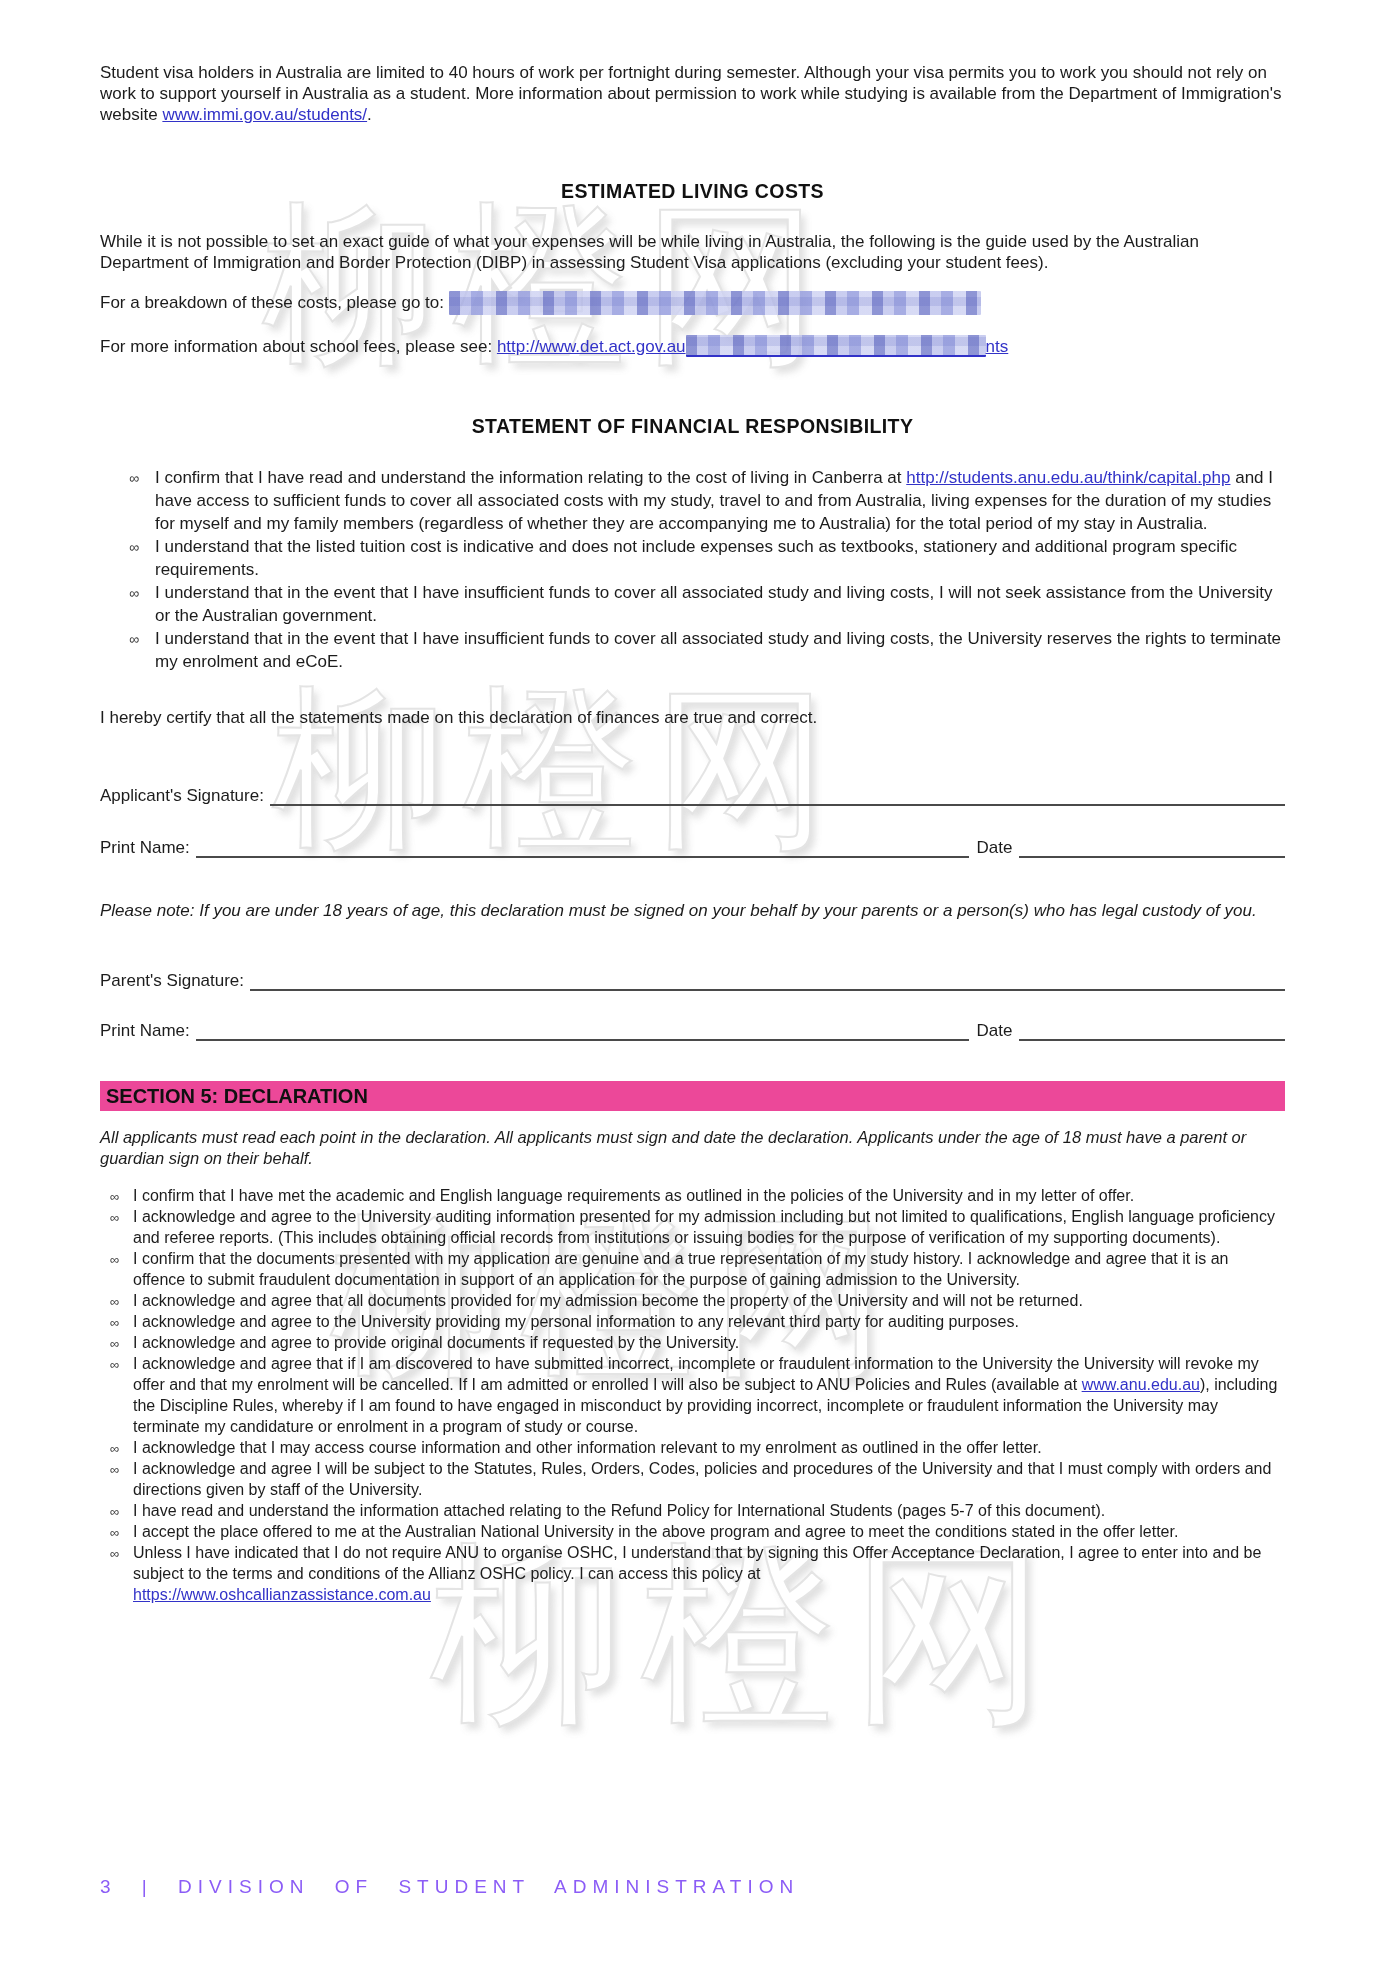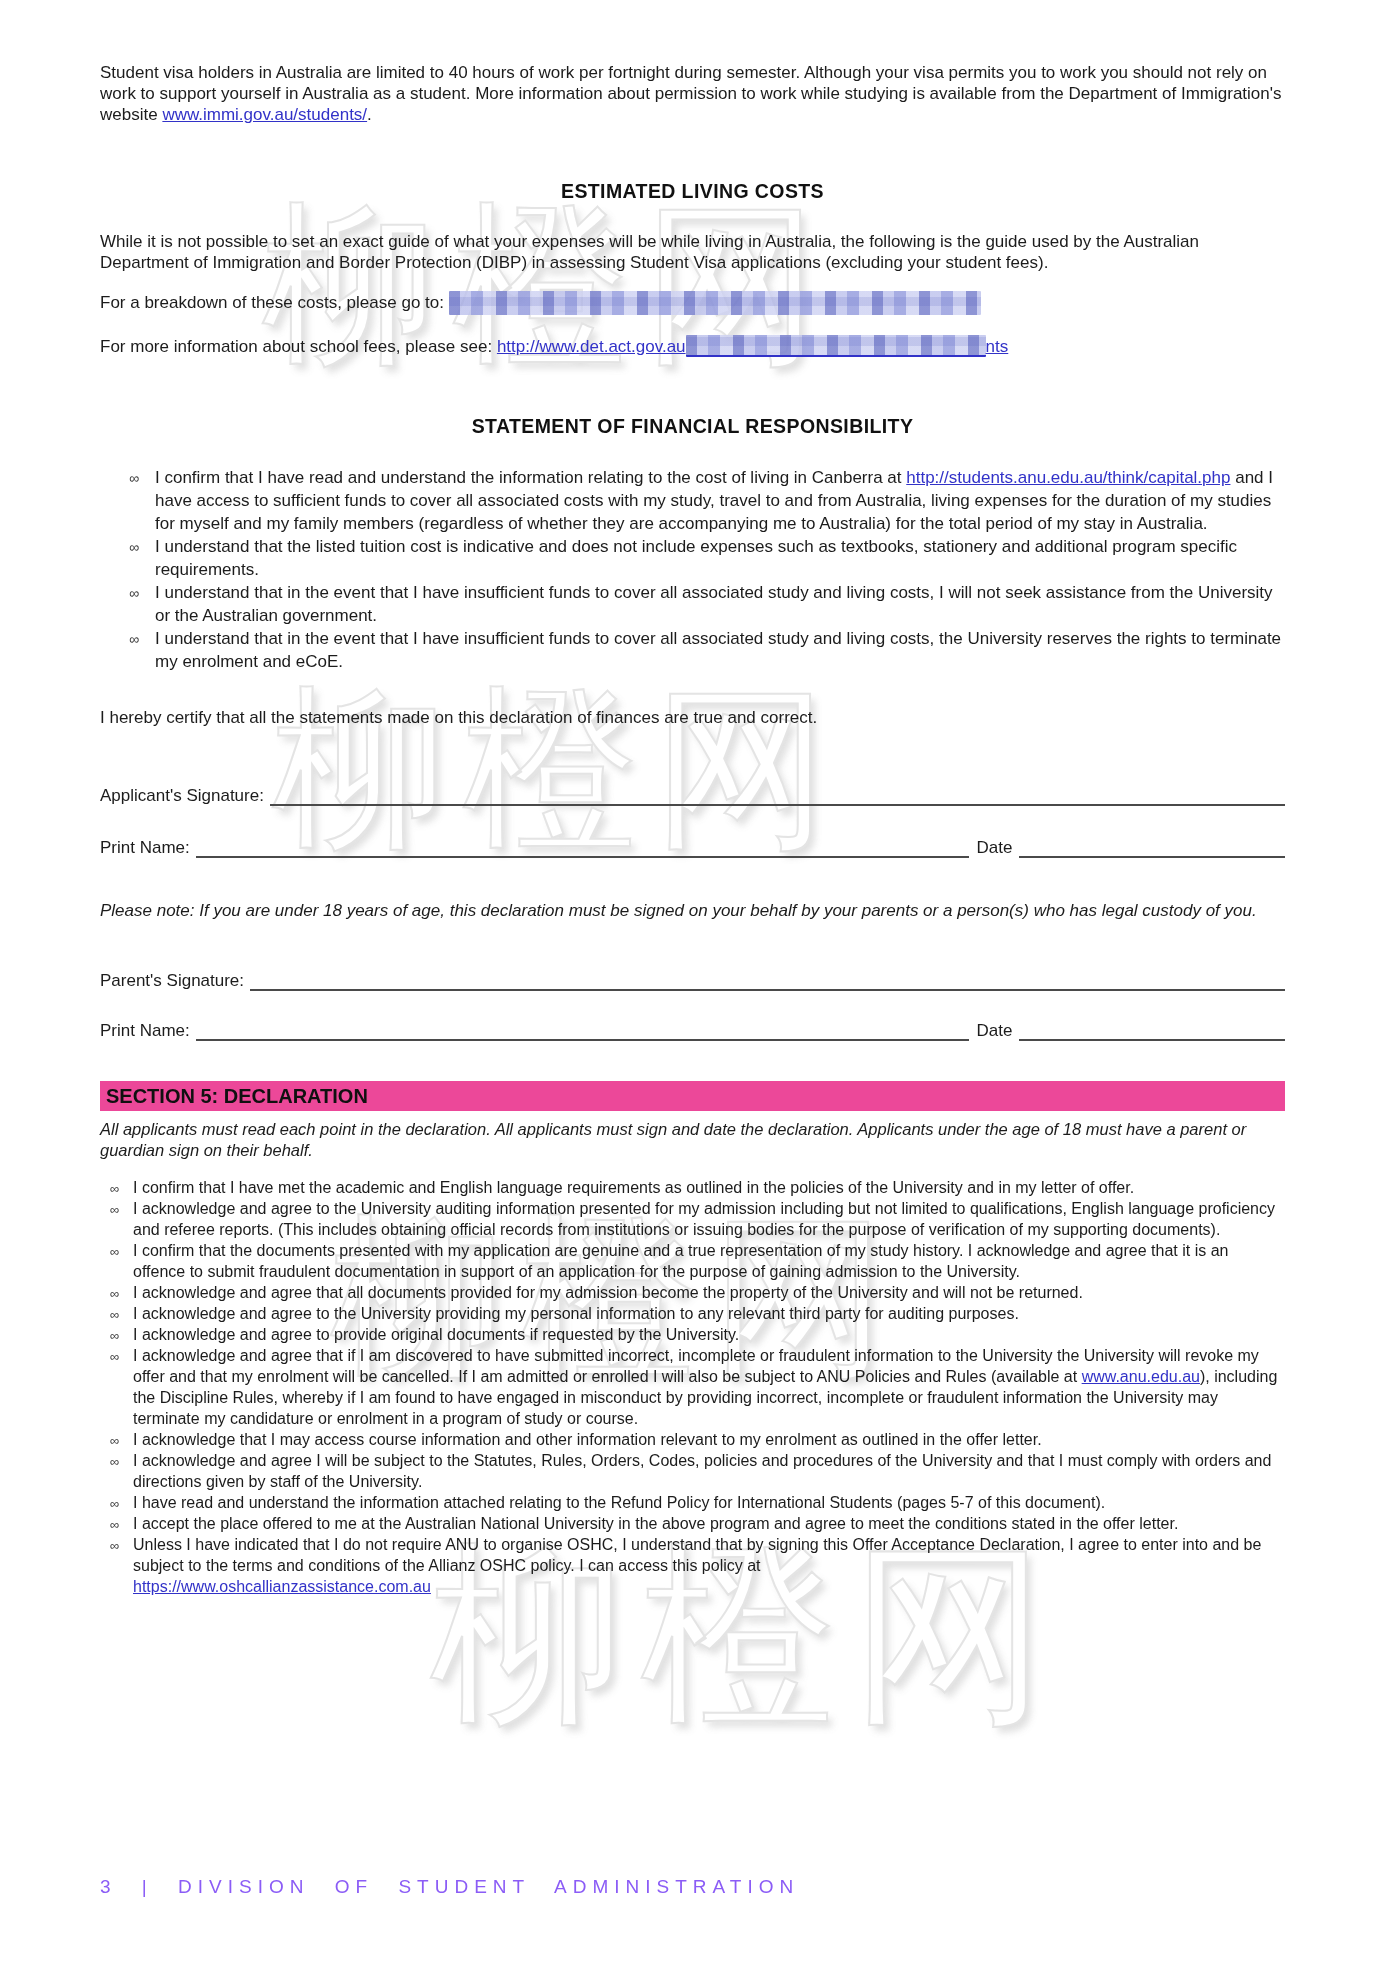--- a/index.html
+++ b/index.html
@@ -55,21 +55,21 @@
   .grow-date{flex:1;}
   .p-note{margin-top:40px;font-style:italic;}
 
   .section-bar{
     margin-top:38px;
     background:#ec4899;
     height:30px;line-height:30px;
     font-size:20px;font-weight:bold;color:#101010;
     padding-left:6px;
   }
-  .p-instructions{margin-top:8px;font-style:italic;font-size:16.5px;line-height:21px;}
+  .p-instructions{margin-top:16px;font-style:italic;font-size:16.5px;line-height:21px;}
 
   .footer{
     position:absolute;left:100px;top:1876px;z-index:2;
     font-size:19px;color:#8b5cf6;
     letter-spacing:6px;word-spacing:14px;
   }
 
   .watermark{
     position:absolute;z-index:1;
     font-weight:normal;white-space:nowrap;

